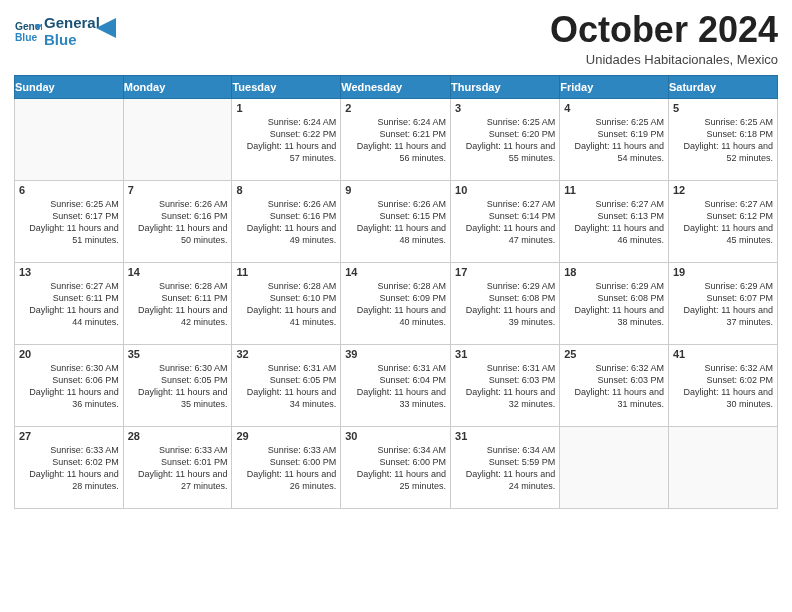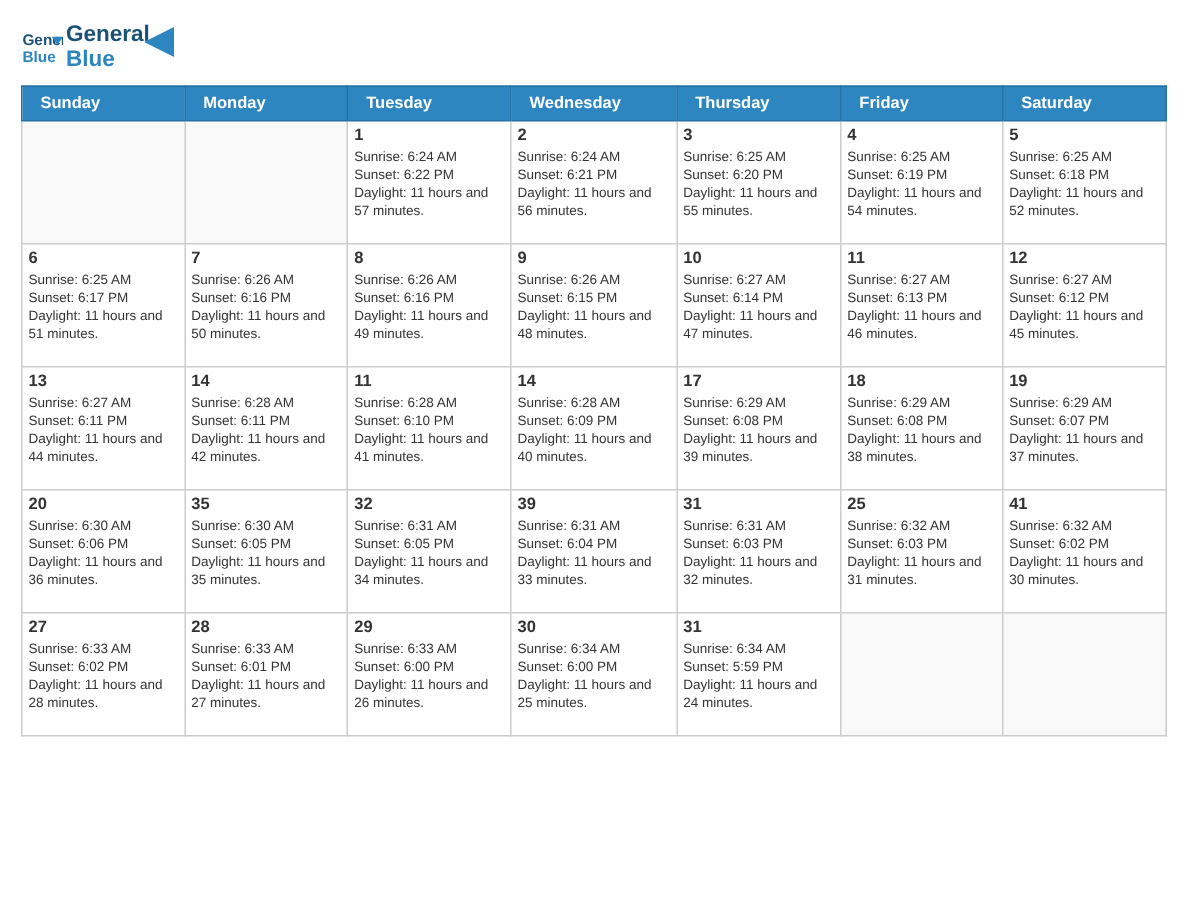--- a/index.html
+++ b/index.html
@@ -46,21 +46,21 @@
       margin-top: 2px;
     }
     .calendar {
       width: 100%;
       border-collapse: collapse;
       font-size: 9.5px;
     }
     .calendar th {
       background: #2e86c1;
       color: #fff;
-      padding: 5px 12px;
+      padding: 5px 0;
       text-align: left;
       font-size: 11px;
       font-weight: bold;
       border: 1px solid #2471a3;
     }
     .calendar td {
       border: 1px solid #ccc;
       vertical-align: top;
       padding: 3px 4px;
       height: 82px;
@@ -74,20 +74,21 @@
     .day-num {
       font-weight: bold;
       font-size: 11px;
       margin-bottom: 2px;
       display: block;
     }
     .cell-info {
       font-size: 9px;
       line-height: 1.35;
       color: #333;
+      text-align: right;
     }
   </style>
 </head>
 <body>
 
 <div class="page">
   <div class="header">
     <div class="logo">
       <svg class="logo-icon" viewBox="0 0 30 30">
         <rect x="0" y="0" width="30" height="30" fill="white"></rect>
@@ -96,20 +97,24 @@
         <polygon points="22,8 30,8 26,14" fill="#2e86c1"></polygon>
       </svg>
       <div>
         <div style="font-size:15px;font-weight:bold;color:#1a5276;line-height:1.15;">General</div>
         <div style="font-size:15px;font-weight:bold;color:#2e86c1;line-height:1.15;">Blue</div>
       </div>
       <svg width="20" height="20" viewBox="0 0 20 20" style="margin-left:-4px;margin-top:-6px;">
         <polygon points="0,10 20,0 20,20" fill="#2e86c1"></polygon>
       </svg>
     </div>
+    <div class="title-block">
+      <div class="month-title">October 2024</div>
+      <div class="subtitle">Unidades Habitacionales, Mexico</div>
+    </div>
   </div>
 
   <table class="calendar">
     <thead>
       <tr>
         <th>Sunday</th>
         <th>Monday</th>
         <th>Tuesday</th>
         <th>Wednesday</th>
         <th>Thursday</th>

